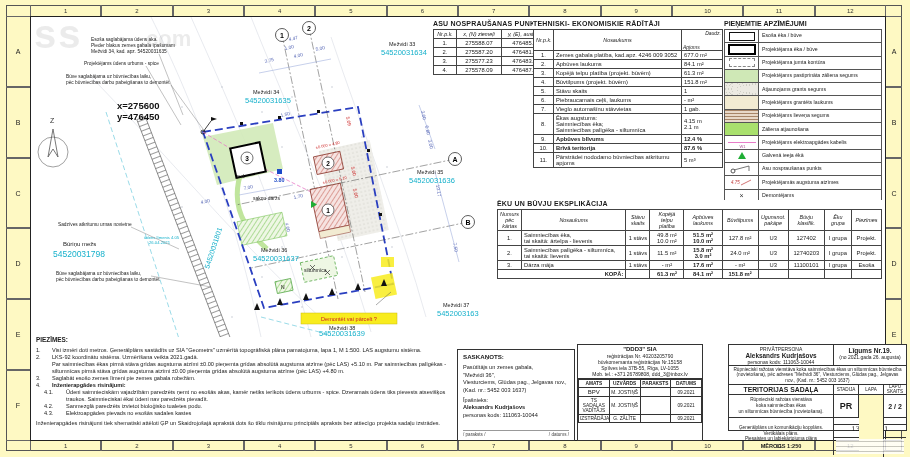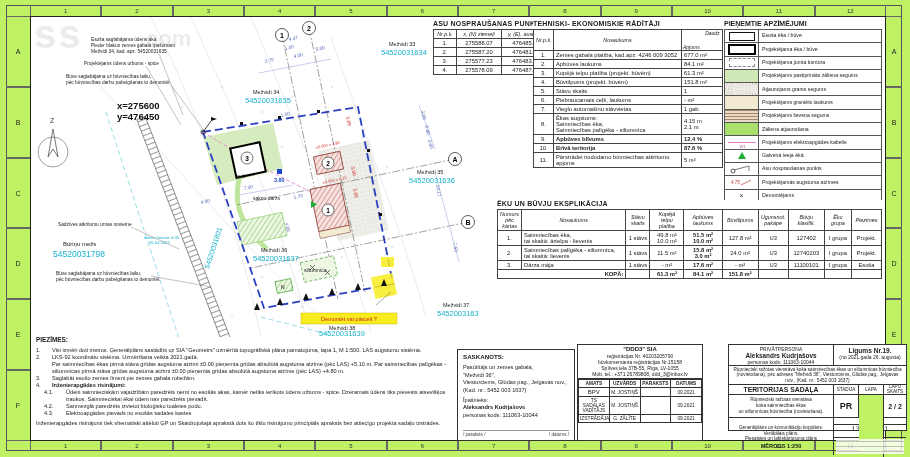--- a/index.html
+++ b/index.html
@@ -1,16 +1,16 @@
 <!DOCTYPE html>
 <html><head>
 <meta charset="utf-8">
 <style>
   html,body{margin:0;padding:0;background:#9a9a9a;}
-  .sheet{position:relative;width:910px;height:457px;background:#bef264;overflow:hidden;
+  .sheet{position:relative;width:910px;height:457px;background:#fef9c3;overflow:hidden;
          font-family:"Liberation Sans",sans-serif;color:#1b1b1b;}
   .frame-outer{position:absolute;left:6px;top:5px;width:896px;height:446px;border:1px solid #555;box-sizing:border-box;}
   .frame-inner{position:absolute;left:30px;top:16px;width:856px;height:425px;border:1.5px solid #222;box-sizing:border-box;background:#fff;}
   .ruler{position:absolute;display:flex;box-sizing:border-box;}
   .ruler.rtop{left:30px;top:5px;width:856px;height:11px;}
   .ruler.rbot{left:30px;top:441px;width:856px;height:10px;}
   .ruler .cell{flex:1;border-right:1px solid #666;border-left:1px solid #666;font-size:6px;color:#333;
                display:flex;align-items:center;justify-content:center;}
   .lcol{position:absolute;display:flex;flex-direction:column;box-sizing:border-box;}
   .lcol.left{left:6px;top:16px;width:24px;height:425px;}

